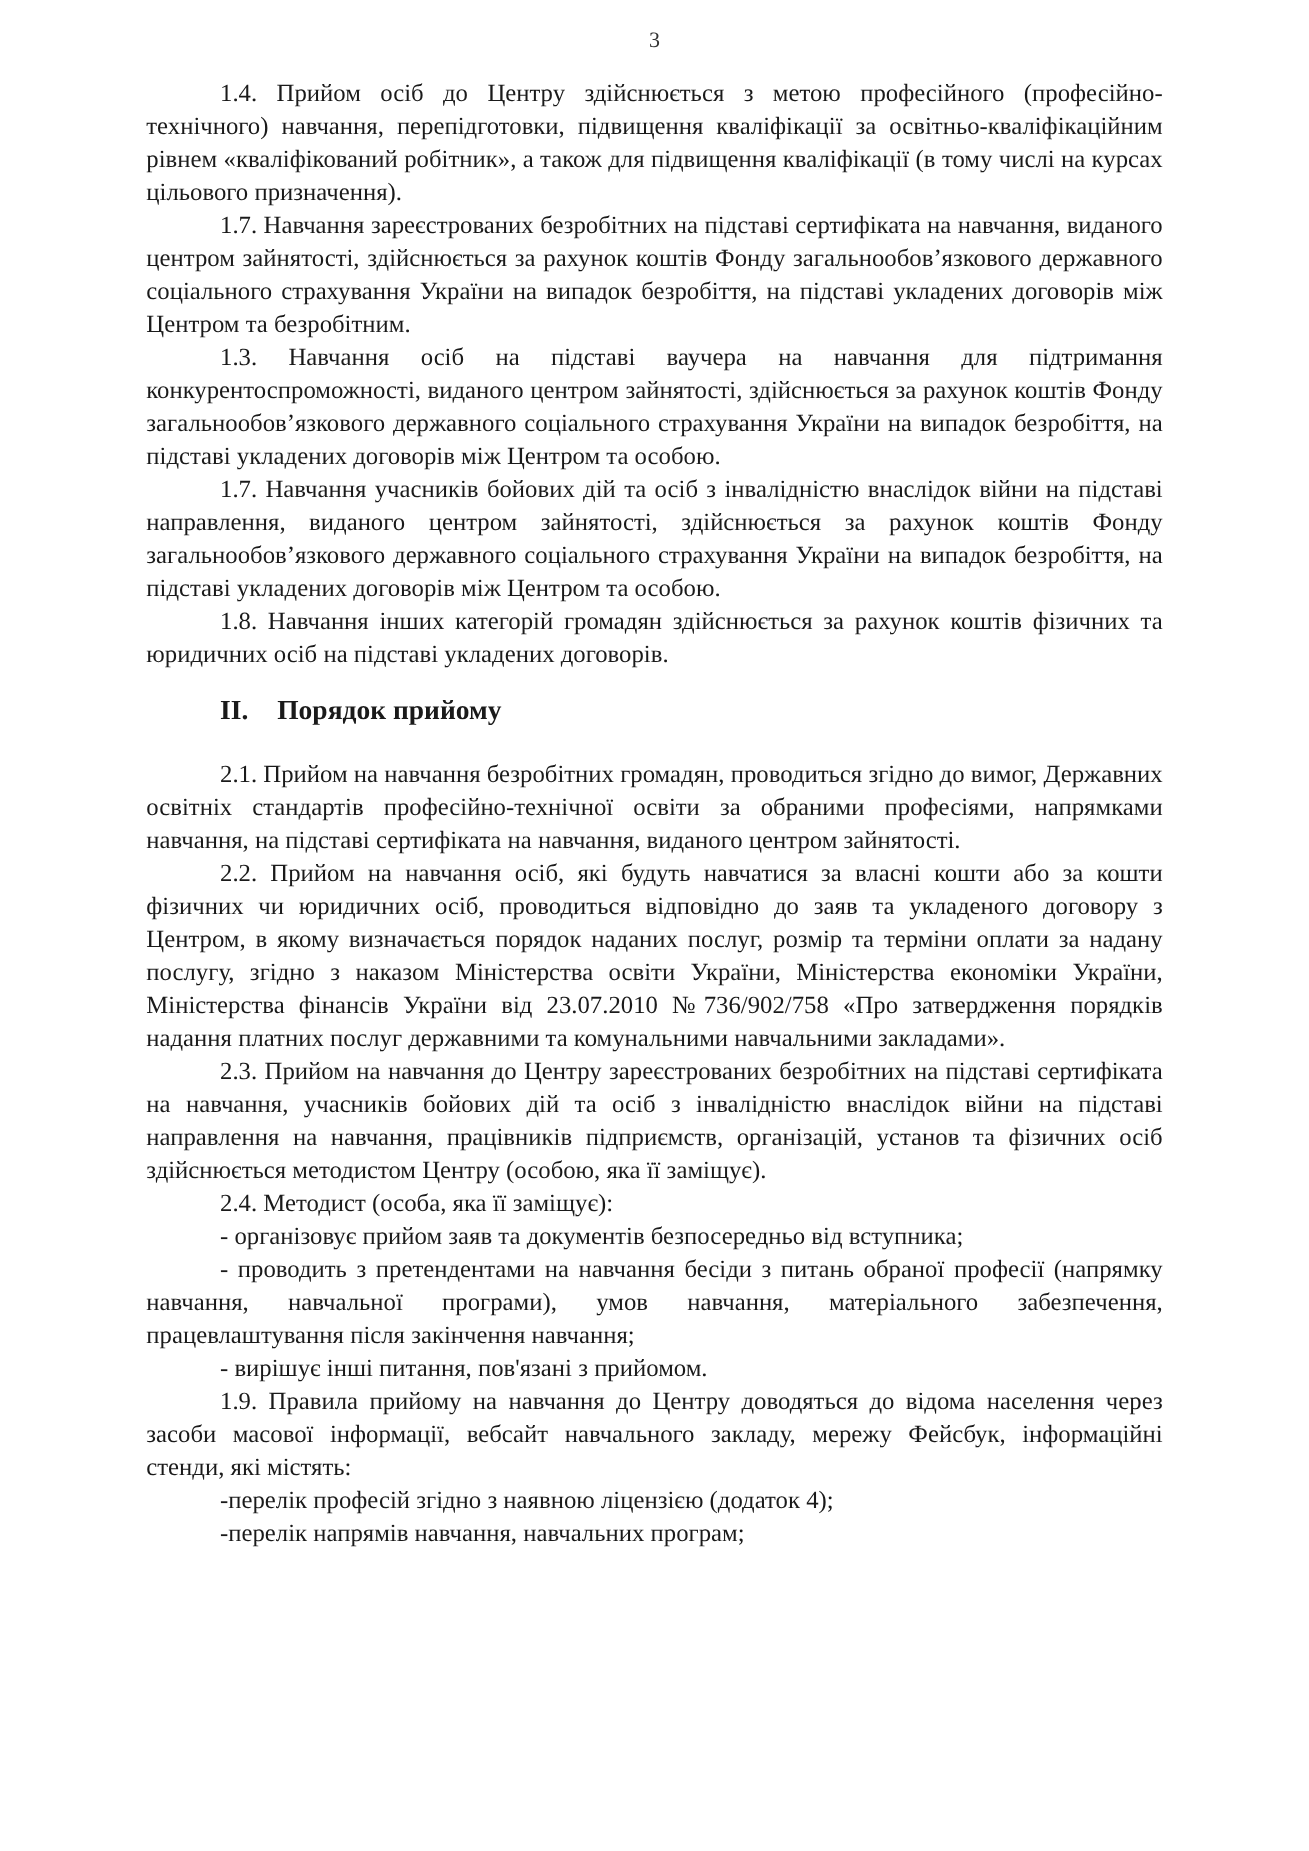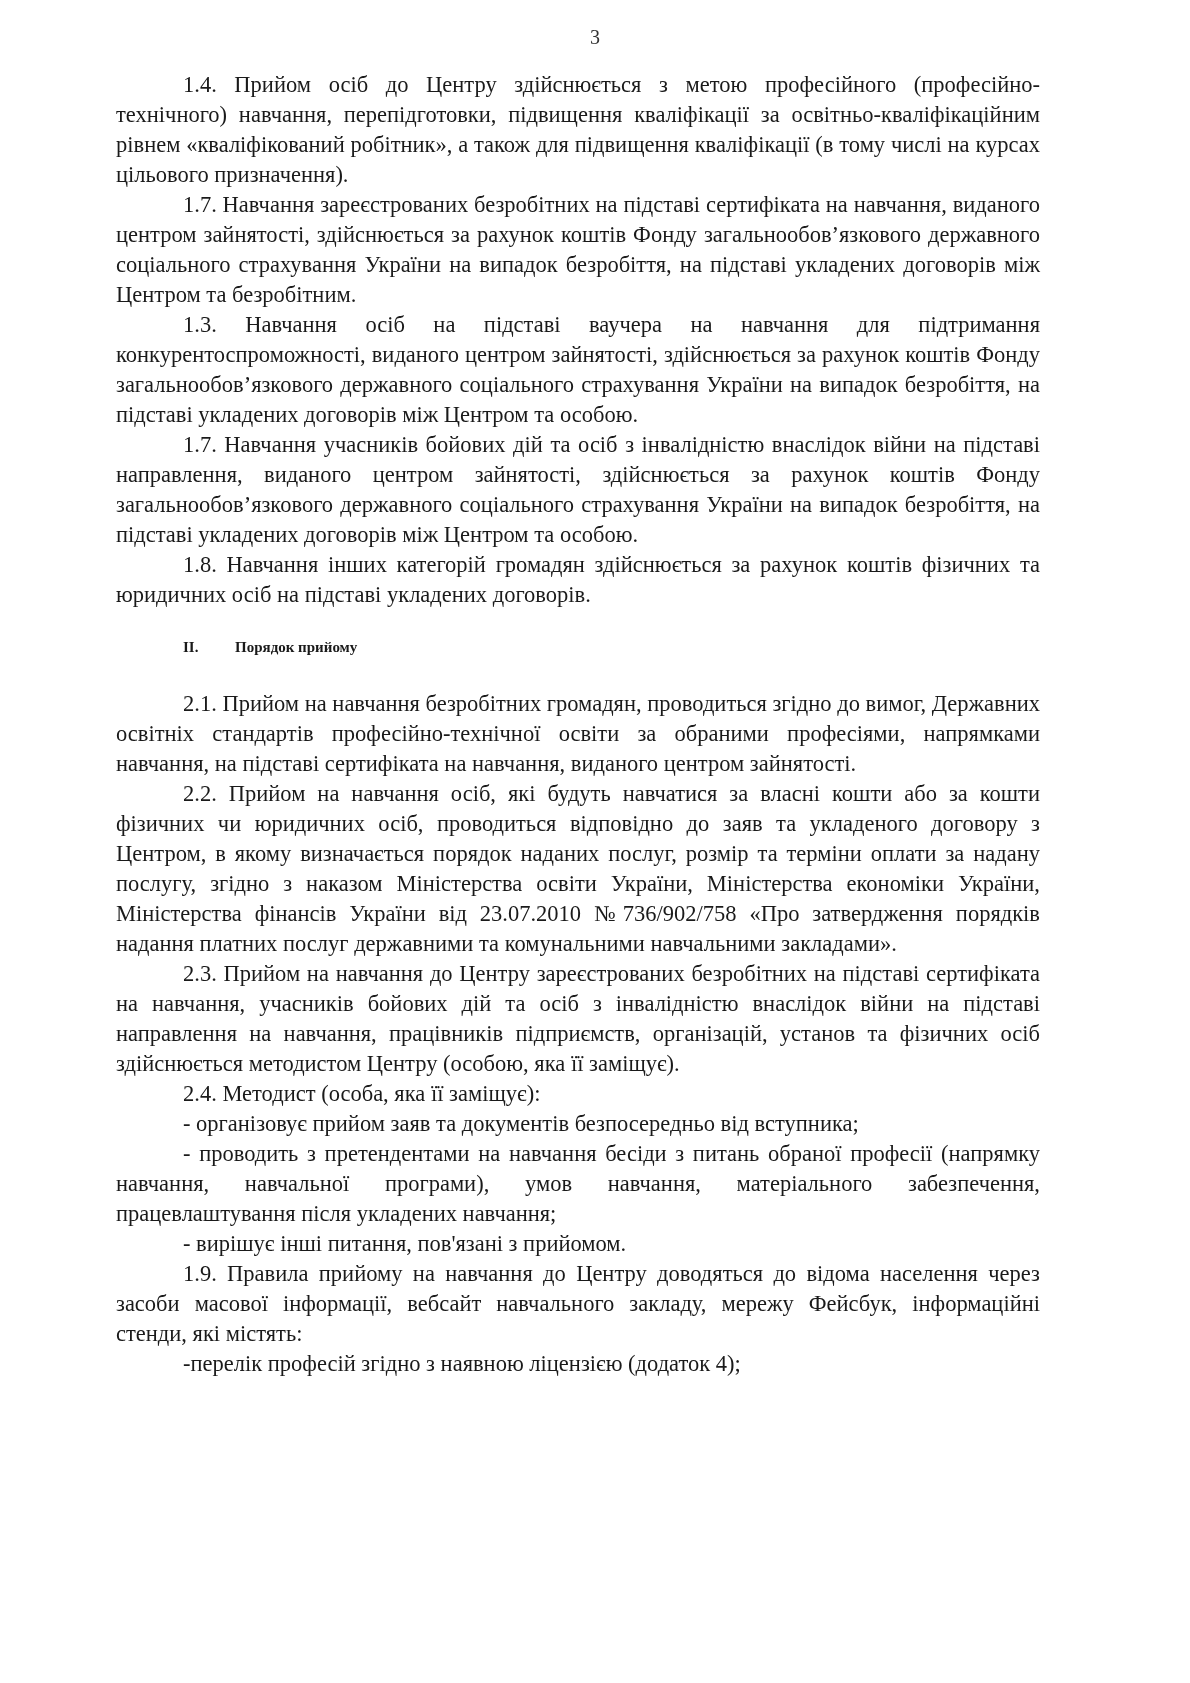--- a/index.html
+++ b/index.html
@@ -1,23 +1,23 @@
 <!DOCTYPE html>
 <html><head>
 <meta charset="utf-8">
 <style>
   html, body { margin: 0; padding: 0; background: #ffffff; }
   body { width: 1190px; height: 1683px; position: relative; overflow: hidden;
          font-family: "Liberation Serif", "DejaVu Serif", serif; color: #1a1a1a; }
   .page-number { position: absolute; top: 26px; left: 0; width: 1190px; text-align: center;
                  font-size: 20px; color: #333; }
-  .content { position: absolute; top: 70px; left: 116px; width: 924px; font-size: 22.5px;
+  .content { position: absolute; top: 70px; left: 133px; width: 924px; font-size: 22.5px;
              line-height: 30px; }
   .para { margin: 0; text-align: justify; text-indent: 67px; }
-  .heading { margin: 22px 0 27px 67px; font-weight: bold; font-size: 15px; }
+  .heading { margin: 22px 0 27px 67px; font-weight: bold; font-size: 25px; }
   .heading .num { display: inline-block; width: 52px; }
   .bullet { margin: 0; text-indent: 67px; text-align: justify; }
 </style>
 </head>
 <body>
 
 <div class="page-number">3</div>
 
 <div class="content">
   <p class="para">1.4.  Прийом осіб до Центру здійснюється з метою професійного (професійно-технічного) навчання, перепідготовки, підвищення кваліфікації за освітньо-кваліфікаційним рівнем «кваліфікований робітник», а також для підвищення кваліфікації (в тому числі на курсах цільового призначення).</p>
@@ -28,17 +28,18 @@
 
   <div class="heading">
     <span class="num">II.</span><span>Порядок прийому</span>
   </div>
 
   <p class="para">2.1. Прийом на навчання безробітних громадян, проводиться згідно до вимог, Державних освітніх стандартів професійно-технічної освіти за обраними професіями, напрямками навчання, на підставі сертифіката на навчання, виданого центром зайнятості.</p>
   <p class="para">2.2.  Прийом на навчання осіб, які будуть навчатися за власні кошти або за кошти фізичних чи юридичних осіб, проводиться відповідно до заяв та укладеного договору з Центром, в якому визначається порядок наданих послуг, розмір та терміни оплати за надану послугу, згідно з наказом Міністерства освіти України, Міністерства економіки України, Міністерства фінансів України від 23.07.2010 №736/902/758 «Про затвердження порядків надання платних послуг державними та комунальними навчальними закладами».</p>
   <p class="para">2.3.  Прийом на навчання до Центру зареєстрованих безробітних на підставі сертифіката на навчання, учасників бойових дій та осіб з інвалідністю внаслідок війни на підставі направлення на навчання, працівників підприємств, організацій, установ та фізичних осіб здійснюється методистом Центру (особою, яка її заміщує).</p>
   <p class="para">2.4.  Методист (особа, яка її заміщує):</p>
   <p class="bullet">- організовує прийом заяв та документів безпосередньо від вступника;</p>
-  <p class="bullet">- проводить з претендентами на навчання бесіди з питань обраної  професії (напрямку навчання, навчальної програми), умов навчання, матеріального забезпечення, працевлаштування після укладених навчання;</p>
+  <p class="bullet">- проводить з претендентами на навчання бесіди з питань обраної  професії (напрямку навчання, навчальної програми), умов навчання, матеріального забезпечення, працевлаштування після закінчення навчання;</p>
   <p class="bullet">- вирішує інші питання, пов'язані з прийомом.</p>
   <p class="para">1.9. Правила прийому на навчання до Центру доводяться до відома населення через засоби масової інформації, вебсайт навчального закладу, мережу Фейсбук, інформаційні стенди, які містять:</p>
   <p class="bullet">-перелік професій згідно з наявною ліцензією (додаток 4);</p>
+  <p class="bullet">-перелік напрямів навчання, навчальних програм;</p>
 </div>
 
 </body></html>

